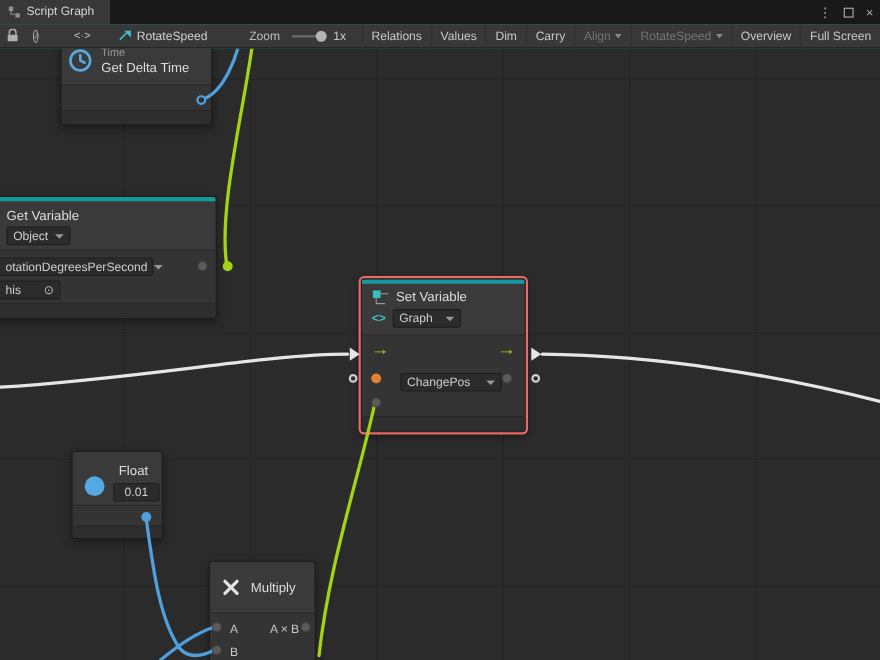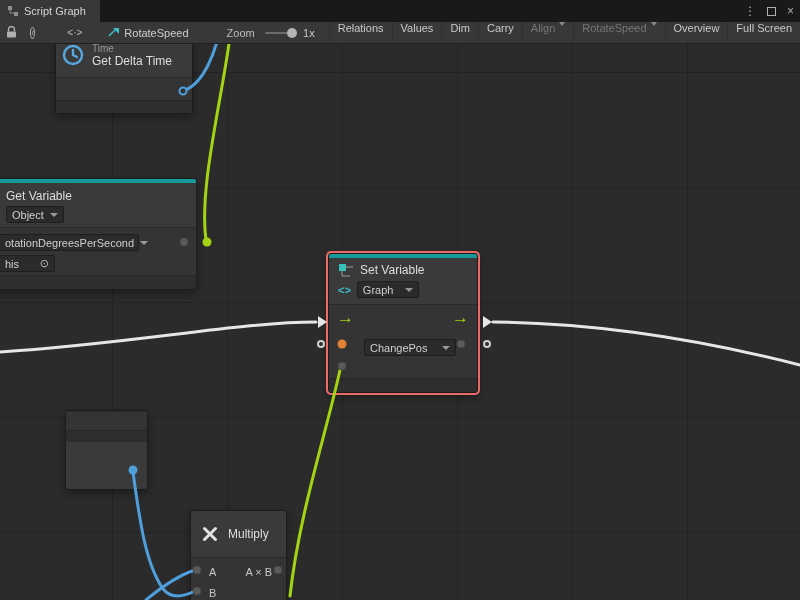--- a/index.html
+++ b/index.html
@@ -13,21 +13,21 @@
   .win-controls { margin-left: auto; display: flex; align-items: center; gap: 11px; padding-right: 6px; color: #b0b0b0; font-size: 12px; }
   .maxbox { width: 9px; height: 9px; border: 1px solid #b0b0b0; display: inline-block; }
 
   
   .toolbar { position: absolute; top: 22px; left: 0; right: 0; height: 22px; background: #383838; border-bottom: 1px solid #1e1e1e; display: flex; align-items: center; font-size: 11px; color: #c8c8c8; white-space: nowrap; }
   .tb-icon { display: inline-flex; align-items: center; justify-content: center; }
   .info-circle { width: 12px; height: 12px; border: 1px solid #b0b0b0; border-radius: 50%; font-size: 8px; display: inline-flex; align-items: center; justify-content: center; color: #b0b0b0; font-style: italic; }
   .code-glyph { color: #bdbdbd; font-size: 10px; letter-spacing: 0; }
   .zoom-track { position: relative; width: 95px; height: 2px; background: #6b6b6b; border-radius: 1px; }
   .zoom-handle { position: absolute; top: -4px; left: calc(100% - 9px); width: 10px; height: 10px; border-radius: 50%; background: #b4b4b4; }
-  .tb-btn { height: 22px; display: flex; align-items: flex-start; gap: 4px; padding: 0 8px; border-left: 1px solid #2f2f2f; color: #c8c8c8; }
+  .tb-btn { height: 22px; display: flex; align-items: center; gap: 4px; padding: 0 8px; border-left: 1px solid #2f2f2f; color: #c8c8c8; }
   .tb-btn.disabled { color: #757575; }
   .tb-caret { width: 0; height: 0; border-left: 3px solid transparent; border-right: 3px solid transparent; border-top: 4px solid #8a8a8a; }
 
   
   .canvas { position: absolute; top: 44px; left: 0; width: 800px; height: 556px; overflow: hidden; background-color: #2b2b2b;
     background-image: linear-gradient(to right, #232323 1px, transparent 1px), linear-gradient(to bottom, #232323 1px, transparent 1px);
     background-size: 115px 115px; background-position: 112px 28px; }
 
   .wires { position: absolute; left: 0; top: 0; z-index: 3; pointer-events: none; }
   .w-white { stroke: #e6e6e6; stroke-width: 3; fill: none; stroke-linecap: round; }
@@ -217,20 +217,25 @@
         <span class="exec-arrow" style="right:8px; top:6px">→</span>
         <div class="dropdown" style="position:absolute; left:35px; top:34px; width:92px">
           <span>ChangePos</span>
             <span class="caret"></span>
         </div>
       </div>
       <div class="nfooter" style="height:15px"></div>
     </div>
 
     <div class="node" style="left:65px; top:366px; width:83px; height:80px;">
+      <div class="float-head">
+        <span class="float-icon"></span>
+        <div class="node-title" style="position:absolute; left:42px; top:10px">Float</div>
+        <div class="field value-field" style="position:absolute; left:37px; top:28px; width:42px">0.01</div>
+      </div>
       <div class="nbody" style="height:19px"></div>
       <div class="nfooter" style="height:12px"></div>
     </div>
 
     <div class="node" style="left:190px; top:466px; width:97px; height:104px;">
       <div class="mul-head">
         <span class="tb-icon">
           <svg width="18" height="18" viewBox="0 0 18 18">
               <path d="M3.5 3.5l11 11M14.5 3.5l-11 11" stroke="#e2e2e2" stroke-width="3" stroke-linecap="round"></path>
             </svg>

